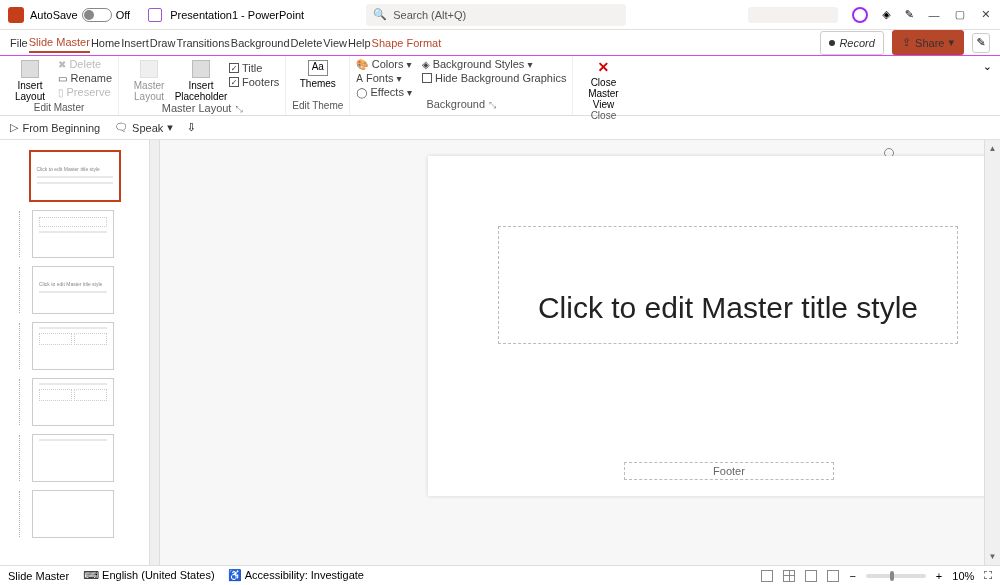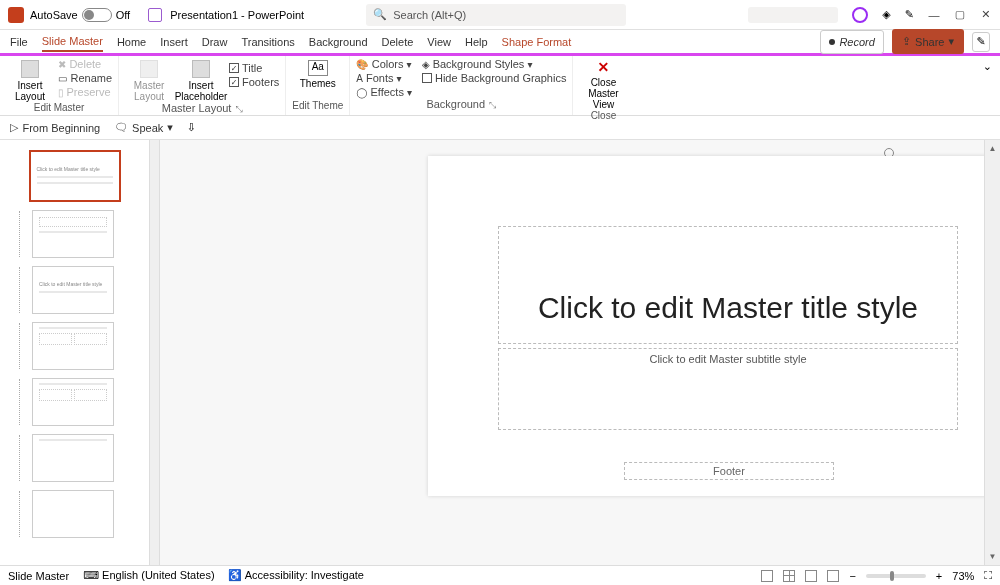--- a/index.html
+++ b/index.html
@@ -10,21 +10,21 @@
   .titlebar .app-icon { width: 16px; height: 16px; background:#c43e1c; border-radius:3px; margin-right:6px; }
   .autosave { display:flex; align-items:center; gap:4px; margin-right:10px; }
   .autosave-toggle { width:30px; height:14px; border:1px solid #888; border-radius:7px; position:relative; }
   .autosave-toggle::after{content:""; position:absolute; width:10px; height:10px; border-radius:50%; background:#888; top:1px; left:1px;}
   .searchbox { margin-left:auto; margin-right:auto; display:flex; align-items:center; width:260px; height:22px; background:#f3f2f1; border-radius:3px; padding:0 8px; gap:6px; color:#555;}
   .titlebar .right { margin-left:auto; display:flex; align-items:center; gap:14px;}
   .win-btn { width:12px; height:12px; display:flex; align-items:center; justify-content:center; color:#444;}
   .user-badge { width:16px; height:16px; border:2px solid #9a2cf3; border-radius:50%;}
 
   
-  .menutabs { display:flex; align-items:center; height:26px; padding:0 10px; gap:14px; border-bottom:3px solid #d946ef;}
+  .menutabs { display:flex; align-items:center; height:26px; padding:0 10px; gap:1px; border-bottom:1px solid #d946ef;}
   .menutabs span { color:#333; padding:3px 0; cursor:pointer;}
   .menutabs span.active { color:#b7472a; border-bottom:2px solid #b7472a;}
   .menutabs span.contextual { color:#b7472a;}
   .menutabs .right { margin-left:auto; display:flex; gap:8px; align-items:center;}
   .rec-btn { border:1px solid #ccc; border-radius:3px; padding:2px 8px; display:flex; align-items:center; gap:4px;font-style:italic;}
   .rec-dot { width:6px; height:6px; background:#333; border-radius:50%;}
   .share-btn { background:#b7472a; color:#fff; border-radius:3px; padding:3px 10px; display:flex; align-items:center; gap:4px;}
   .share-chev { border:1px solid #ccc; border-radius:3px; width:18px; height:20px; display:flex; align-items:center; justify-content:center;}
 
   
@@ -292,23 +292,20 @@
       <div class="h mr"></div>
       <div class="h bl"></div>
       <div class="h bc"></div>
       <div class="h br"></div>
     </div>
 
     <div class="slide">
       <div class="ph-title">
         <span>Click to edit Master title style</span>
       </div>
-      <div class="ph-sub">
-        <span>Click to edit Master subtitle style</span>
-      </div>
       <div class="ph-footer">
         <span>Footer</span>
       </div>
     </div>
   </div>
 
   <div class="right-scroll">
     <span class="scroll-arrow">▲</span>
     <span class="scroll-arrow">▼</span>
   </div>
@@ -319,16 +316,16 @@
   <span>⌨ <span>English (United States)</span></span>
   <span>♿ <span>Accessibility: Investigate</span></span>
   <div class="right">
     <div class="view-icn"></div>
     <div class="view-icn grid"></div>
     <div class="view-icn"></div>
     <div class="view-icn"></div>
     <span>−</span>
     <div class="zoom-slider"></div>
     <span>+</span>
-    <span>73%</span>
+    <span>10%</span>
     <span>⛶</span>
   </div>
 </div>
 
 </body></html>

